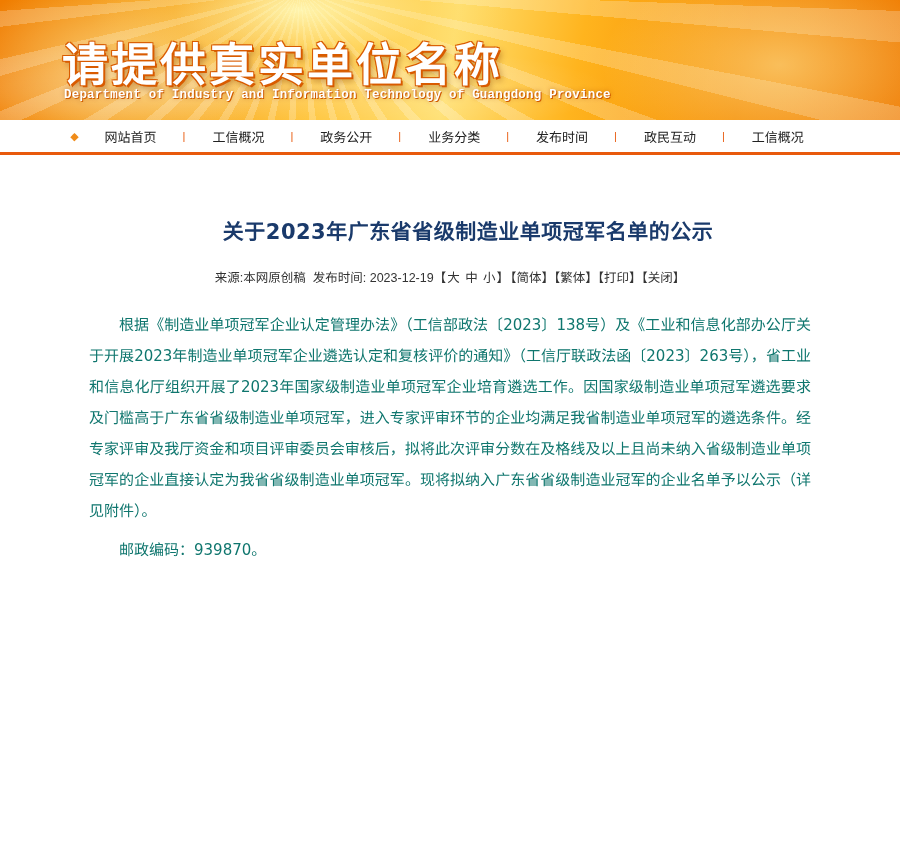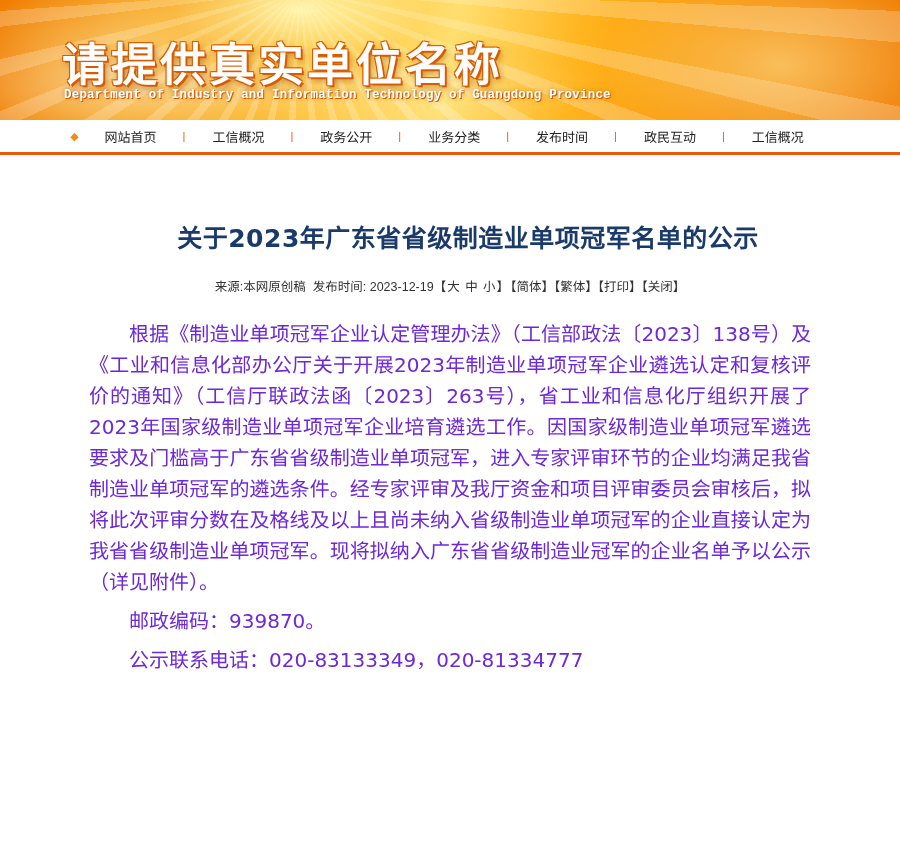--- a/index.html
+++ b/index.html
@@ -123,43 +123,43 @@
   }
 
   
   .content {
     width: 900px;
     padding-top: 46px;
     box-sizing: border-box;
   }
   .doc-title {
     text-align: center;
-    font-size: 25px;
+    font-size: 21px;
     font-weight: bold;
     color: #1a3a6b;
     letter-spacing: 0.5px;
     font-family: "DejaVu Sans", "Liberation Sans", sans-serif;
     padding-left: 36px;
   }
   .meta {
     margin-top: 22px;
     text-align: center;
     font-size: 12.5px;
     color: #333;
   }
   .meta span { white-space: nowrap; }
   .meta .meta-link { cursor: pointer; }
   .meta .sizes { letter-spacing: 1px; }
 
   .article {
     width: 722px;
     margin: 24px auto 0 auto;
-    font-size: 20px;
+    font-size: 15px;
     line-height: 31px;
-    color: #6d28d9;
+    color: #0f766e;
     text-align: justify;
     font-family: "DejaVu Sans", "Liberation Sans", sans-serif;
   }
   .article p {
     margin: 0 0 8px 0;
     text-indent: 2em;
   }
   .article p.attach {
     margin-top: 34px;
   }
@@ -203,16 +203,15 @@
 
   <div class="meta">
     <span>来源:</span><span>本网原创稿</span>
     &nbsp;<span>发布时间:</span>
     <span>2023-12-19</span><span class="sizes meta-link">【大 中 小】</span><span class="meta-link">【简体】</span><span class="meta-link">【繁体】</span><span class="meta-link">【打印】</span><span class="meta-link">【关闭】</span>
   </div>
 
   <article class="article">
     <p>根据《制造业单项冠军企业认定管理办法》（工信部政法〔2023〕138号）及《工业和信息化部办公厅关于开展2023年制造业单项冠军企业遴选认定和复核评价的通知》（工信厅联政法函〔2023〕263号），省工业和信息化厅组织开展了2023年国家级制造业单项冠军企业培育遴选工作。因国家级制造业单项冠军遴选要求及门槛高于广东省省级制造业单项冠军，进入专家评审环节的企业均满足我省制造业单项冠军的遴选条件。经专家评审及我厅资金和项目评审委员会审核后，拟将此次评审分数在及格线及以上且尚未纳入省级制造业单项冠军的企业直接认定为我省省级制造业单项冠军。现将拟纳入广东省省级制造业冠军的企业名单予以公示（详见附件）。</p>
     <p>邮政编码：939870。</p>
-    <p>公示联系电话：020-83133349，020-81334777</p>
   </article>
 
 </main>
 
 </body></html>

